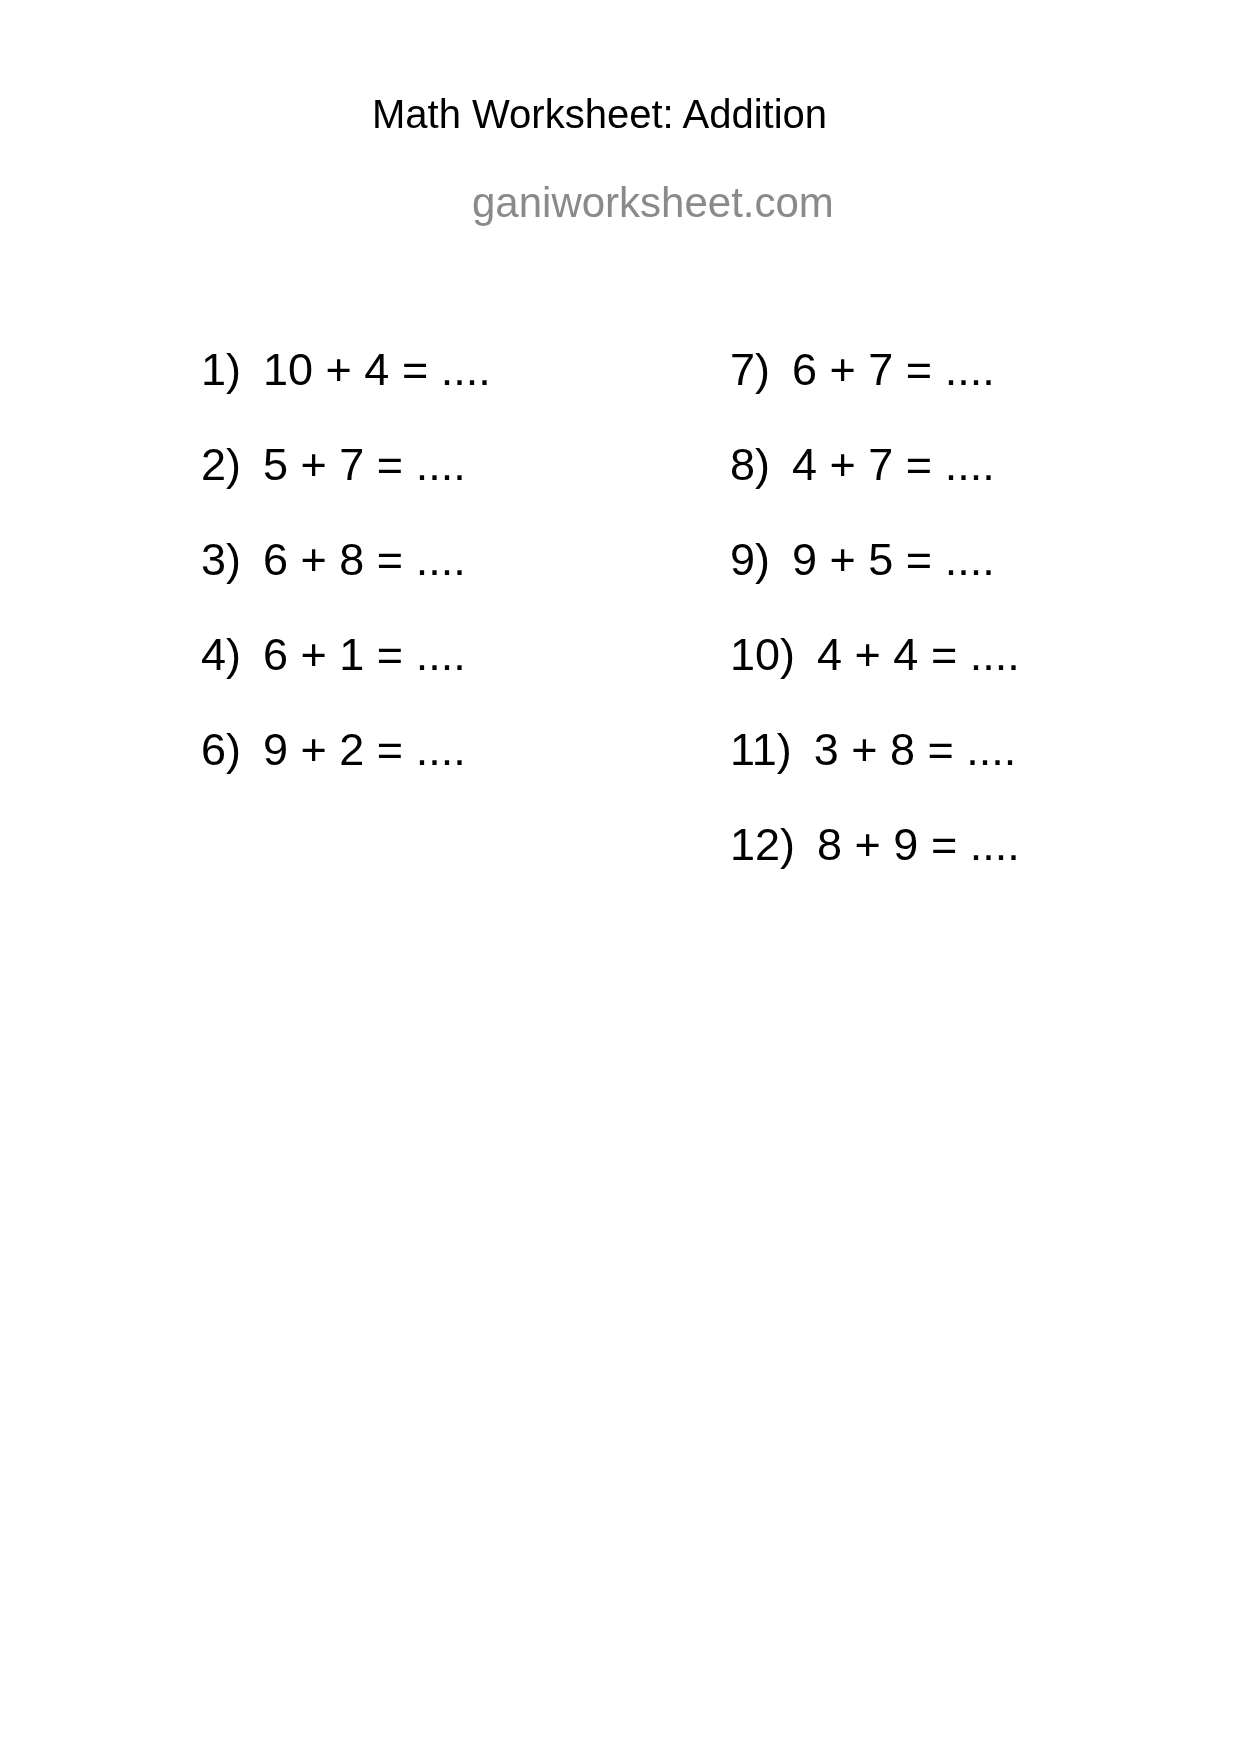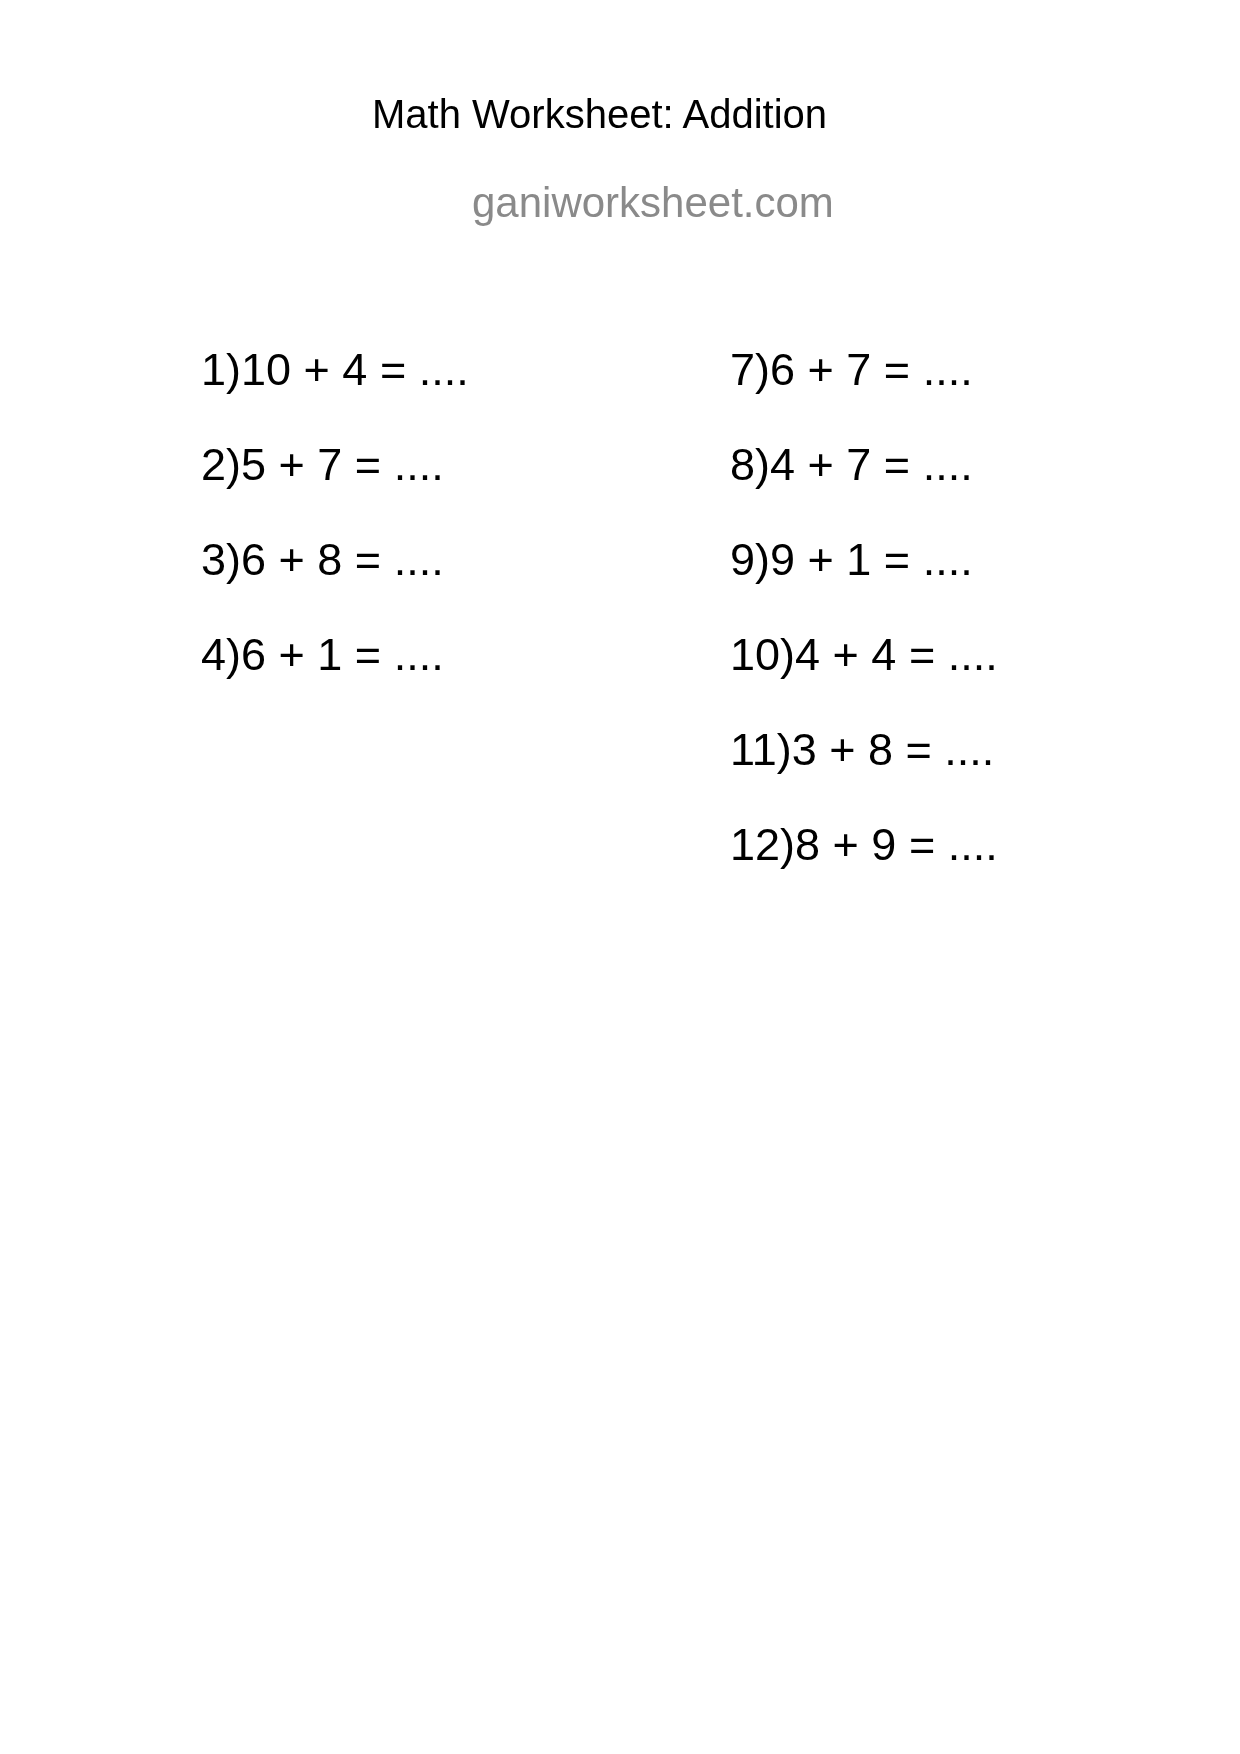--- a/index.html
+++ b/index.html
@@ -5,35 +5,36 @@
     html, body { margin: 0; padding: 0; background: #ffffff; }
     body { width: 1240px; height: 1754px; position: relative; overflow: hidden;
            font-family: "Liberation Sans", sans-serif; color: #000; }
     .title { position: absolute; left: 372px; top: 94px; font-size: 40px; line-height: 1; white-space: nowrap; }
     .subtitle { position: absolute; left: 472px; top: 182px; font-size: 42px; line-height: 1; color: #8a8a8a; white-space: nowrap; text-align: center; }
     .col { position: absolute; top: 347px; }
     .col.left { left: 201px; }
     .col.right { left: 730px; }
     .problem { height: 95px; font-size: 45px; line-height: 1; white-space: nowrap; }
     .num { display: inline-block; }
-    .expr { display: inline-block; }
+    .expr { display: inline-block; margin-left: 22px; }
   </style>
 </head>
 <body>
 
 <div class="title">Math Worksheet: Addition</div>
 <div class="subtitle">ganiworksheet.com</div>
 
 <div class="col left">
   <div class="problem"><span class="num">1)</span><span class="expr">10 + 4 = ....</span></div>
   <div class="problem"><span class="num">2)</span><span class="expr">5 + 7 = ....</span></div>
   <div class="problem"><span class="num">3)</span><span class="expr">6 + 8 = ....</span></div>
   <div class="problem"><span class="num">4)</span><span class="expr">6 + 1 = ....</span></div>
+  <div class="problem"><span class="num">6)</span><span class="expr">9 + 2 = ....</span></div>
 </div>
 
 <div class="col right">
   <div class="problem"><span class="num">7)</span><span class="expr">6 + 7 = ....</span></div>
   <div class="problem"><span class="num">8)</span><span class="expr">4 + 7 = ....</span></div>
-  <div class="problem"><span class="num">9)</span><span class="expr">9 + 1 = ....</span></div>
+  <div class="problem"><span class="num">9)</span><span class="expr">9 + 5 = ....</span></div>
   <div class="problem"><span class="num">10)</span><span class="expr">4 + 4 = ....</span></div>
   <div class="problem"><span class="num">11)</span><span class="expr">3 + 8 = ....</span></div>
   <div class="problem"><span class="num">12)</span><span class="expr">8 + 9 = ....</span></div>
 </div>
 
 </body></html>

